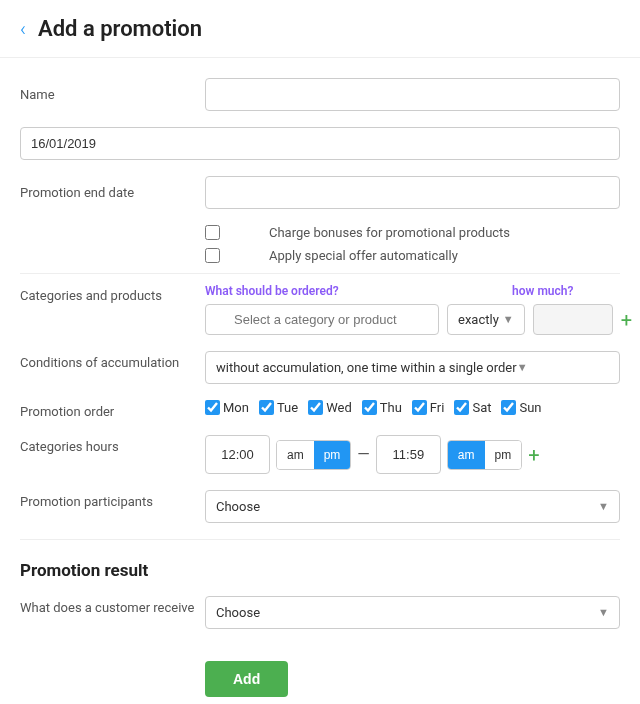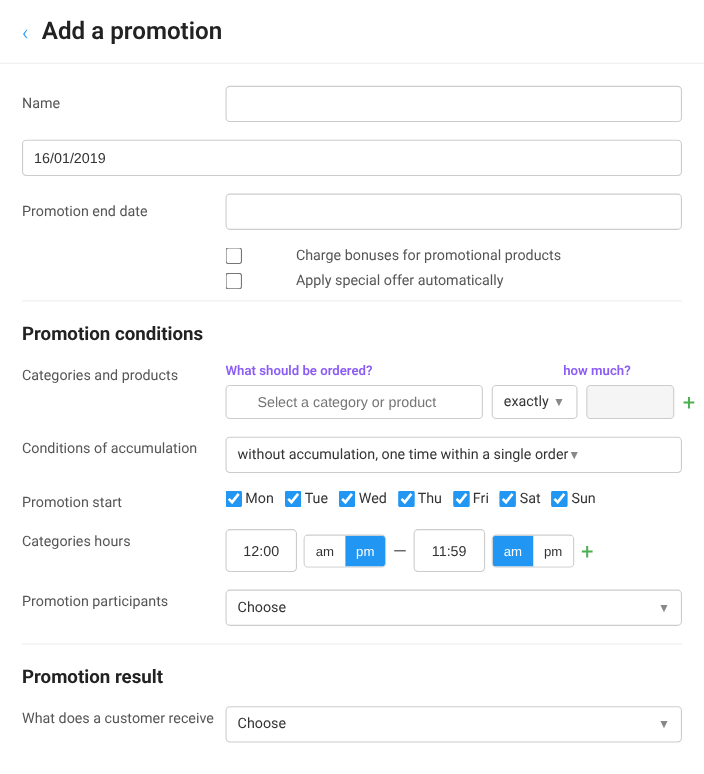--- a/index.html
+++ b/index.html
@@ -292,21 +292,20 @@
     <label class="checkbox-label" for="chk1">Charge bonuses for promotional products</label>
   </div>
   <div class="checkbox-row">
     <input type="checkbox" id="chk2" style="">
     <label class="checkbox-label" for="chk2">Apply special offer automatically</label>
   </div>
 
   <hr class="divider">
 
   
-  <div class="section-title">Promotion conditions</div>
 
   
   <div class="conditions-row">
     <div class="conditions-label">Categories and products</div>
     <div class="conditions-content">
       <div class="sub-labels">
         <div class="sub-label sub-label-left">What should be ordered?</div>
         <div class="sub-label sub-label-right">how much?</div>
       </div>
       <div class="category-row">
@@ -327,21 +326,21 @@
     <div class="conditions-content">
       <div class="accumulation-select">
         <span>without accumulation, one time within a single order</span>
         <span class="chevron">▼</span>
       </div>
     </div>
   </div>
 
   
   <div class="conditions-row">
-    <div class="conditions-label">Promotion start</div>
+    <div class="conditions-label">Promotion order</div>
     <div class="conditions-content days-row">
       <div class="day-item">
         <input type="checkbox" checked="" id="mon" style="">
         <label for="mon">Mon</label>
       </div>
       <div class="day-item">
         <input type="checkbox" checked="" id="tue" style="">
         <label for="tue">Tue</label>
       </div>
       <div class="day-item">

